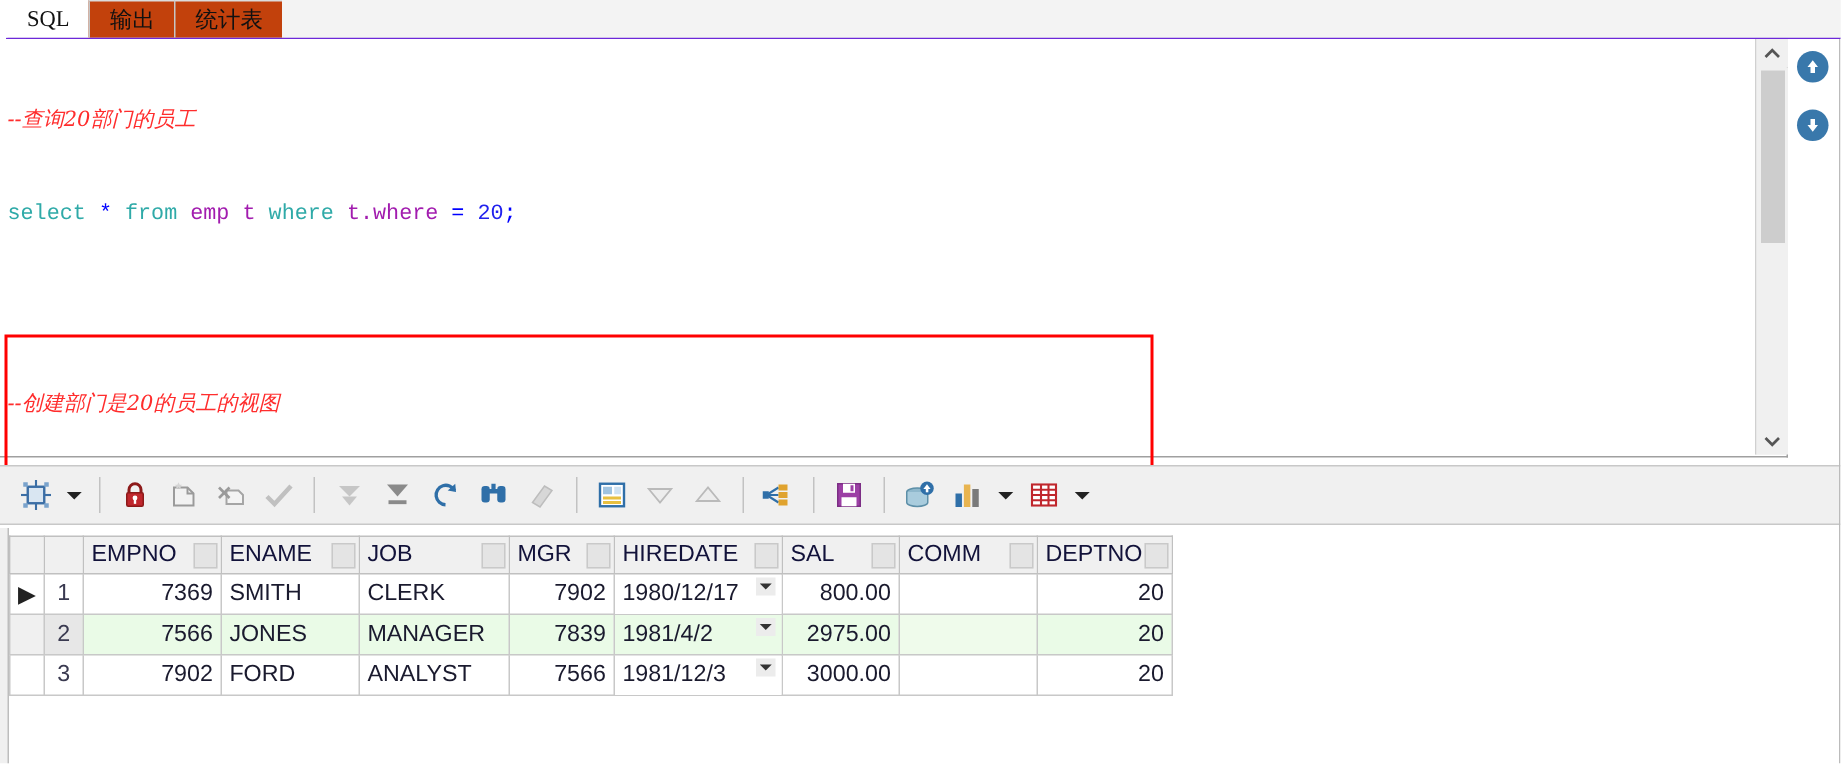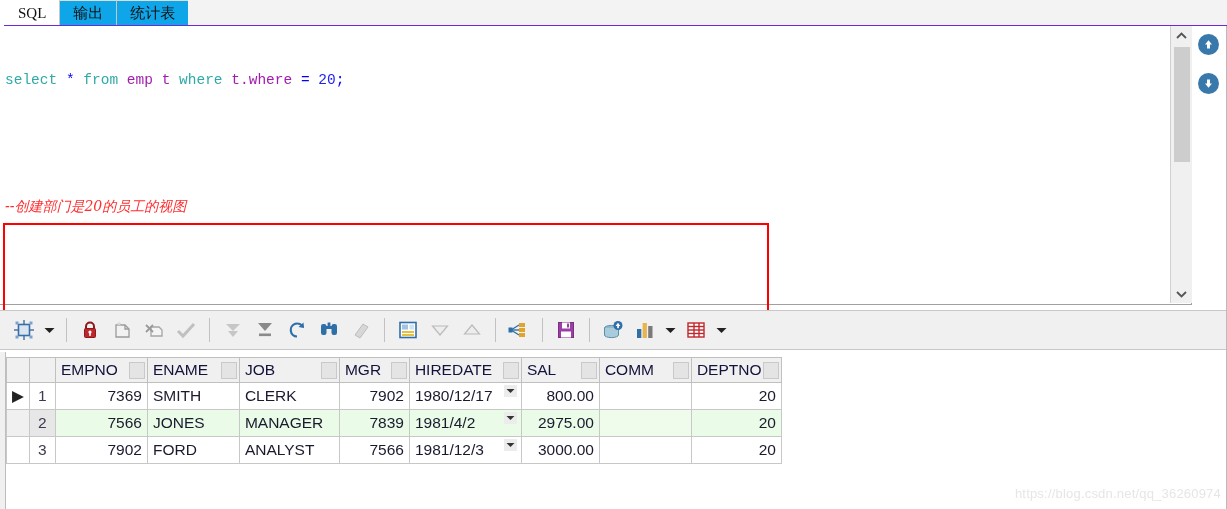--- a/index.html
+++ b/index.html
@@ -17,21 +17,21 @@
     position: absolute; left: 4px; top: 0; width: 1227px; height: 26px;
     background: #f3f3f3;
     border-bottom: 1px solid #6d28d9;
     display: flex; align-items: flex-end;
   }
   .tab {
     height: 25px; padding: 0 13px;
     display: flex; align-items: center; justify-content: center;
     font-family: "Liberation Serif", serif;
     font-size: 15px; color: #111;
-    background: #0ea5e9;
+    background: #c2410c;
     border-left: 1px solid #c6c6c6;
     border-right: 1px solid #c6c6c6;
     border-top: 1px solid #dcdcdc;
     margin-right: -1px;
     cursor: pointer;
   }
   .tab.active {
     background: #ffffff;
     border-left: 1px solid #ffffff;
     border-right: 1px solid #ffffff;
@@ -233,20 +233,21 @@
   </div>
   <div class="tab">
     <span class="tab-cjk">统计表</span>
   </div>
   <div class="tabstrip-filler"></div>
 </div>
 
 <div class="editor-wrap">
 
   <div class="editor">
+    <div class="code-line"><span class="cmt">--查询20部门的员工</span></div>
     <div class="code-line"><span class="kw">select</span> <span class="star">*</span> <span class="kw">from</span> <span class="id">emp t</span> <span class="kw">where</span> <span class="id">t.where</span> <span class="op">=</span> <span class="num">20</span><span class="semi">;</span></div>
     <div class="code-line">&nbsp;</div>
     <div class="code-line"><span class="cmt">--创建部门是20的员工的视图</span></div>
     
     
     
     
     
     
     
@@ -530,16 +531,15 @@
                 <path d="M0.5 1 L4.5 5 L8.5 1 Z" fill="#333"></path>
               </svg>
             </span></td>
         <td class="num-cell">3000.00</td>
         <td class="comm-cell"></td>
         <td class="num-cell">20</td>
       </tr>
     </tbody>
   </table>
 
-  <div class="watermark">https://blog.csdn.net/qq_36260974</div>
 </div>
 
 <div class="right-edge"></div>
 
 </body></html>

